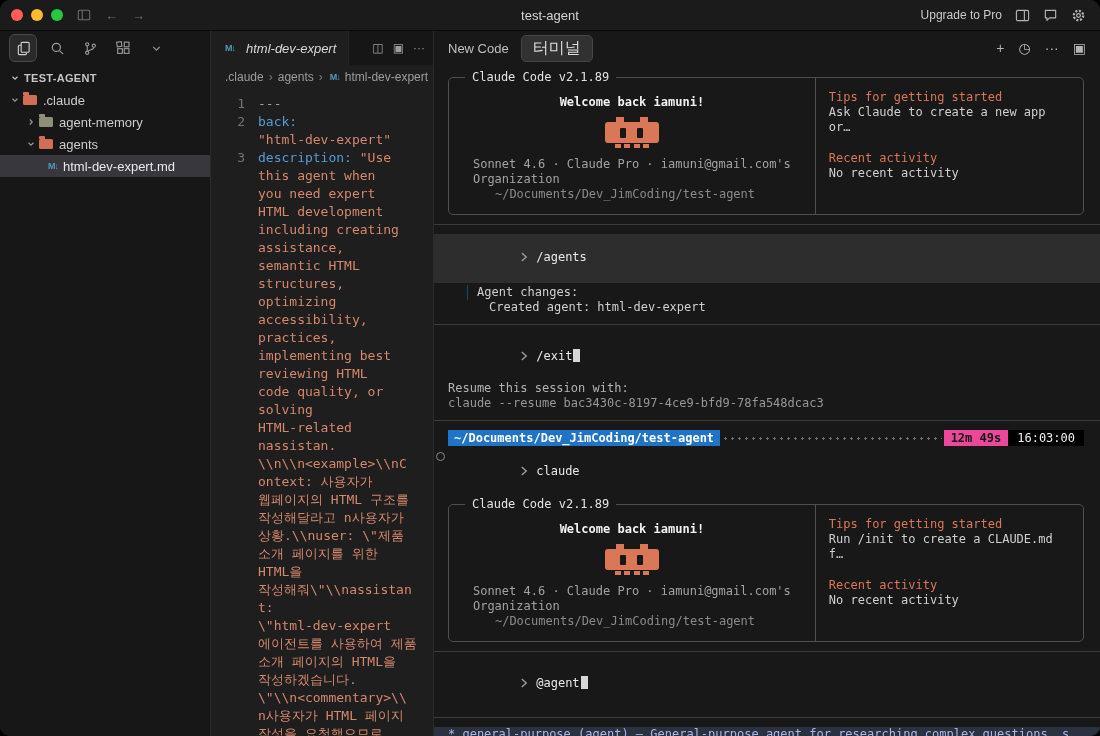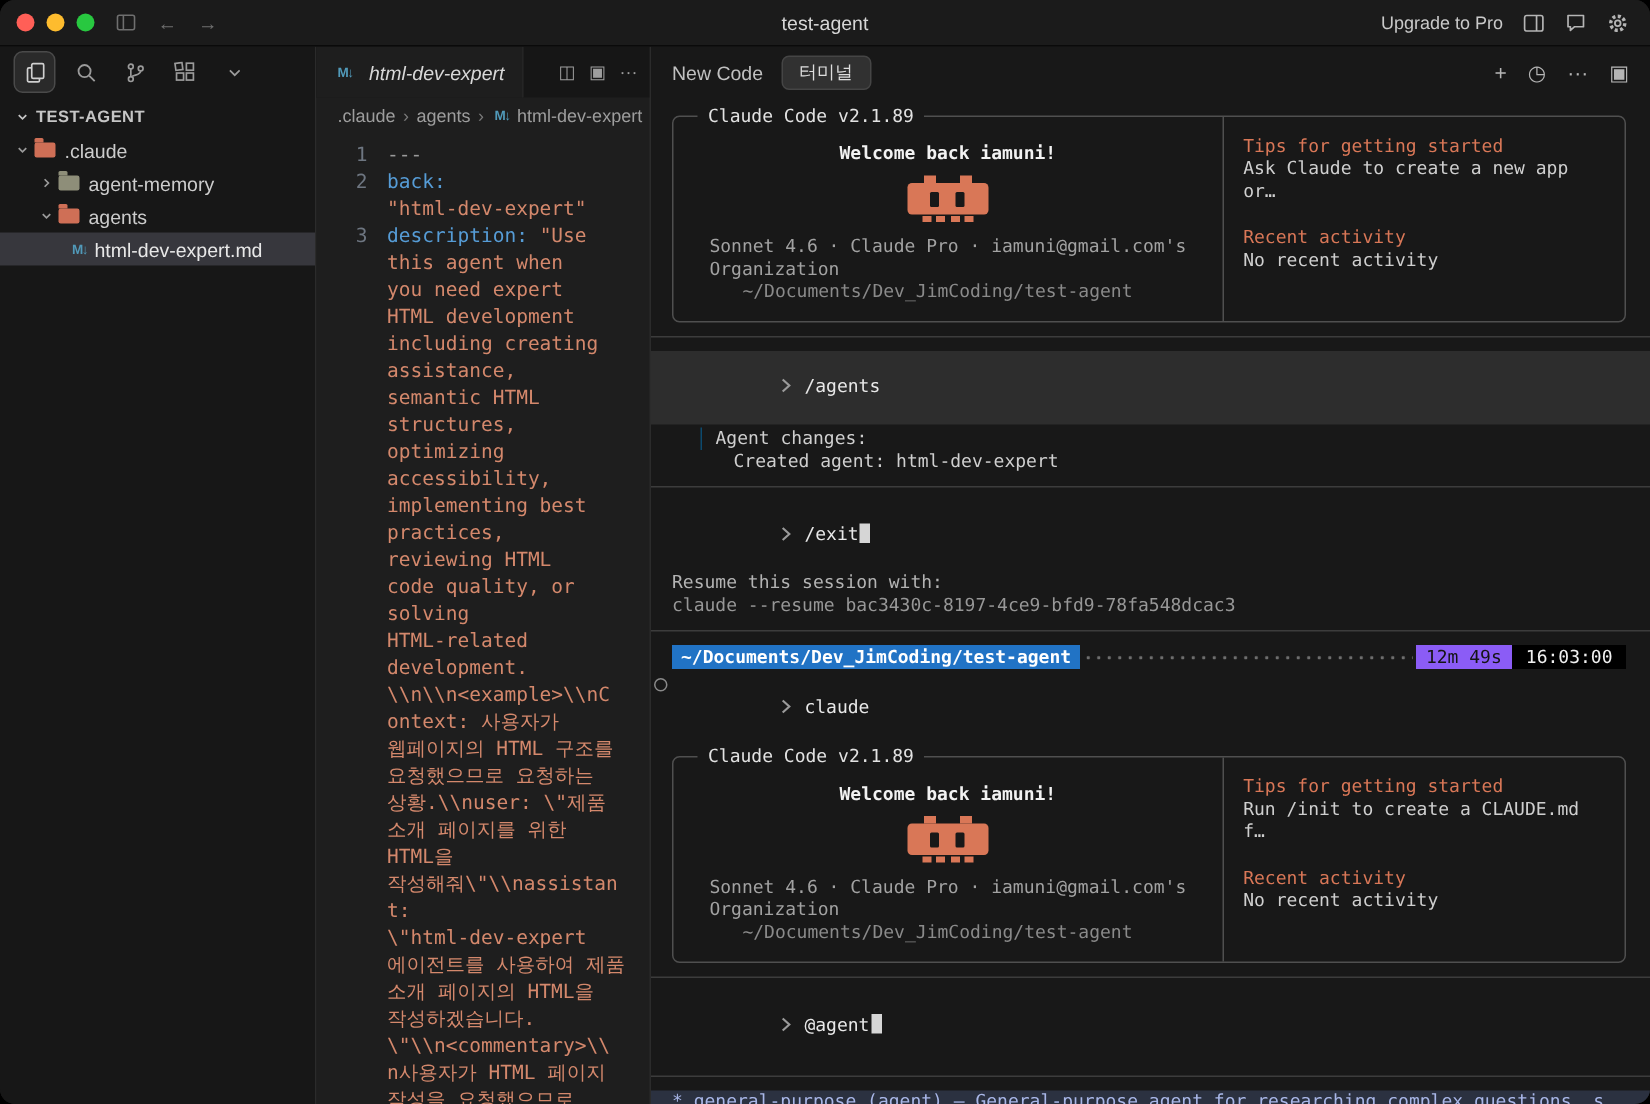--- a/index.html
+++ b/index.html
@@ -51,21 +51,21 @@
   .code-row{display:flex;height:18px;}
   .ln{width:34px;text-align:right;padding-right:13px;color:#6e7681;flex-shrink:0;}
   .lt{white-space:pre;overflow:hidden;}
   .tok-key{color:#569cd6;}
   .tok-str{color:#d4886c;}
   .tok-dim{color:#9a9a9a;}
 
   
   .term-header{height:34px;display:flex;align-items:center;padding:0 14px;flex-shrink:0;}
   .new-chat{color:#c0c0c0;font-size:13px;margin-right:12px;}
-  .term-tab{background:#313131;border:1px solid #454545;border-radius:5px;color:#dddddd;font-size:12px;padding:2px 11px;}
+  .term-tab{background:#313131;border:1px solid #454545;border-radius:5px;color:#dddddd;font-size:16px;padding:2px 11px;}
   .term-actions{margin-left:auto;display:flex;align-items:center;gap:14px;color:#b5b5b5;font-size:14px;}
 
   .tcontent{flex:1;overflow:hidden;position:relative;padding:4px 16px 0 14px;font-family:"DejaVu Sans Mono",monospace;font-size:12px;line-height:15px;color:#cfcfcf;}
   .trow{min-height:15px;white-space:pre;position:relative;}
   .tsep{border-top:1px solid #3c3c3c;margin:9px -16px 9px -14px;}
   .hl{background:#2d2d2d;margin:0 -16px 0 -14px;padding:1px 16px 1px 14px;}
   .prompt-icon{display:inline-block;vertical-align:-2px;margin-right:8px;}
   .cmd{color:#e8e8e8;}
   .cursor{display:inline-block;width:7px;height:13px;background:#d6d6d6;vertical-align:-2px;margin-left:1px;}
   .dim1{color:#b3b3b3;}
@@ -90,21 +90,21 @@
   .r-ant i{width:8px;height:5px;background:#d97757;display:block;}
   .r-body{height:21px;background:#d97757;border-radius:3px;display:flex;align-items:center;justify-content:center;gap:11px;}
   .r-eye{width:6px;height:10px;background:#181818;border-radius:1px;}
   .r-feet{display:flex;justify-content:space-between;padding:0 10px;margin-top:1px;}
   .r-feet i{width:6px;height:4px;background:#d97757;display:block;}
 
   
   .status-row{display:flex;align-items:center;margin:8px 0 3px;height:16px;}
   .path-pill{background:#2173c5;color:#ffffff;font-weight:bold;padding:0 6px;line-height:16px;white-space:pre;}
   .dots{flex:1;align-self:stretch;background:radial-gradient(circle,#6e6e6e 1.1px,transparent 1.3px) left center / 7px 7px repeat-x;margin:0 2px;}
-  .dur-pill{background:#8b5cf6;color:#141414;font-weight:normal;padding:0 7px;line-height:16px;white-space:pre;}
+  .dur-pill{background:#ec4899;color:#141414;font-weight:bold;padding:0 7px;line-height:16px;white-space:pre;}
   .time-chip{background:#000000;color:#f0f0f0;padding:0 9px;line-height:16px;white-space:pre;}
   .circ{position:absolute;left:-12px;top:3px;width:7px;height:7px;border:1.5px solid #8a8a8a;border-radius:50%;}
 
   
   .agent-row{min-height:15px;color:#cfcfcf;white-space:pre;overflow:hidden;}
   .agent-row.selected{background:#2b3140;color:#a9b7e8;margin:0 -16px 0 -14px;padding:0 16px 0 14px;}
 </style>
 </head>
 <body>
 
@@ -291,61 +291,61 @@
             <div class="code-row">
               <span class="ln"></span>
               <span class="lt"><span class="tok-str">optimizing</span></span>
             </div>
             <div class="code-row">
               <span class="ln"></span>
               <span class="lt"><span class="tok-str">accessibility,</span></span>
             </div>
             <div class="code-row">
               <span class="ln"></span>
+              <span class="lt"><span class="tok-str">practices,</span></span>
+            </div>
+            <div class="code-row">
+              <span class="ln"></span>
               <span class="lt"><span class="tok-str">implementing best</span></span>
             </div>
             <div class="code-row">
               <span class="ln"></span>
-              <span class="lt"><span class="tok-str">practices,</span></span>
-            </div>
-            <div class="code-row">
-              <span class="ln"></span>
               <span class="lt"><span class="tok-str">reviewing HTML</span></span>
             </div>
             <div class="code-row">
               <span class="ln"></span>
               <span class="lt"><span class="tok-str">code quality, or</span></span>
             </div>
             <div class="code-row">
               <span class="ln"></span>
               <span class="lt"><span class="tok-str">solving</span></span>
             </div>
             <div class="code-row">
               <span class="ln"></span>
               <span class="lt"><span class="tok-str">HTML-related</span></span>
             </div>
             <div class="code-row">
               <span class="ln"></span>
-              <span class="lt"><span class="tok-str">development.</span></span>
+              <span class="lt"><span class="tok-str">nassistan.</span></span>
             </div>
             <div class="code-row">
               <span class="ln"></span>
               <span class="lt"><span class="tok-str">\\n\\n&lt;example&gt;\\nC</span></span>
             </div>
             <div class="code-row">
               <span class="ln"></span>
               <span class="lt"><span class="tok-str">ontext: 사용자가</span></span>
             </div>
             <div class="code-row">
               <span class="ln"></span>
               <span class="lt"><span class="tok-str">웹페이지의 HTML 구조를</span></span>
             </div>
             <div class="code-row">
               <span class="ln"></span>
-              <span class="lt"><span class="tok-str">요청했으므로 요청하는</span></span>
+              <span class="lt"><span class="tok-str">작성해달라고 n사용자가</span></span>
             </div>
             <div class="code-row">
               <span class="ln"></span>
               <span class="lt"><span class="tok-str">상황.\\nuser: \"제품</span></span>
             </div>
             <div class="code-row">
               <span class="ln"></span>
               <span class="lt"><span class="tok-str">소개 페이지를 위한</span></span>
             </div>
             <div class="code-row">

